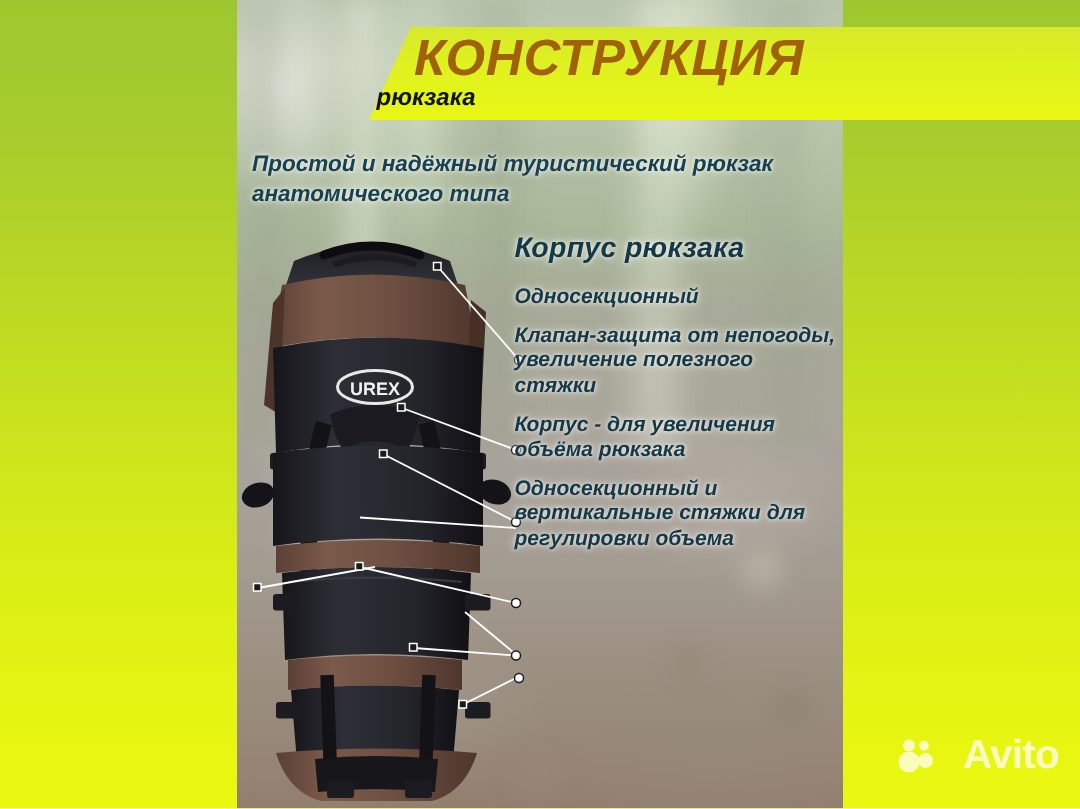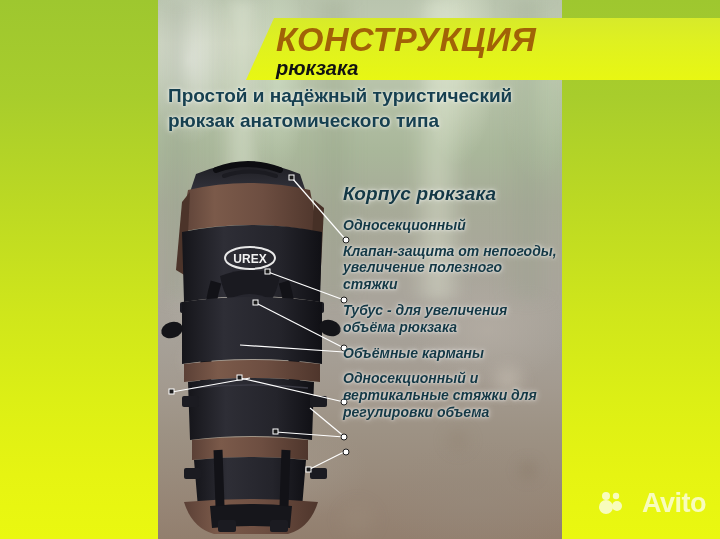--- a/index.html
+++ b/index.html
@@ -84,55 +84,55 @@
     background:linear-gradient(to bottom,#d7ea2a 0%,#dff120 40%,#e8f713 100%);
     clip-path:polygon(28px 0, 100% 0, 100% 100%, 0 100%);
     z-index:5;
   }
   #banner-title{
     position:absolute;left:276px;top:20px;
     font-size:34px;font-weight:bold;font-style:italic;
     letter-spacing:.5px;color:#a16207;z-index:6;white-space:nowrap;
   }
   #banner-sub{
-    position:absolute;left:276px;top:57px;
-    font-size:20px;font-weight:bold;font-style:italic;
+    position:absolute;left:251px;top:57px;
+    font-size:16px;font-weight:bold;font-style:italic;
     color:#121212;z-index:6;white-space:nowrap;
   }
 
   
   #subtitle{
-    position:absolute;left:168px;top:83px;width:360px;
-    font-size:19px;font-weight:bold;
+    position:absolute;left:168px;top:100px;width:360px;
+    font-size:15px;font-weight:bold;font-style:italic;
     line-height:1.33;color:#174050;z-index:6;
     text-shadow:0 0 3px rgba(255,255,255,.75),0 0 6px rgba(255,255,255,.55);
   }
 
   
   #backpack{position:absolute;left:158px;top:150px;width:220px;height:389px;z-index:3;}
 
   
   #annotations{
     position:absolute;left:343px;top:155px;width:215px;z-index:7;
   }
   .ann{
     margin-bottom:9px;
     font-size:14px;font-weight:bold;font-style:italic;
     line-height:1.2;color:#143845;
     text-shadow:0 0 3px rgba(255,255,255,.8),0 0 7px rgba(255,255,255,.6);
   }
-  .ann.heading{font-size:19px;margin-bottom:11px;letter-spacing:.2px;margin-top:28px;}
+  .ann.heading{font-size:19px;margin-bottom:11px;letter-spacing:.2px;}
 
   
   #leaders{position:absolute;left:0;top:0;width:720px;height:539px;z-index:6;pointer-events:none;}
 
   
   #avito{
     position:absolute;right:14px;bottom:22px;z-index:9;
-    display:flex;gap:18px;
+    display:flex;align-items:center;gap:18px;
     opacity:.72;
   }
   #avito-text{
     font-size:27px;font-weight:bold;color:#ffffff;
     letter-spacing:-.5px;line-height:1;
   }
 </style>
 </head>
 <body>
 
@@ -254,22 +254,21 @@
   <div id="banner"></div>
   <div id="banner-title">КОНСТРУКЦИЯ</div>
   <div id="banner-sub">рюкзака</div>
 
   <div id="subtitle">Простой и надёжный туристический рюкзак анатомического типа</div>
 
   <div id="annotations">
     <div class="ann heading">Корпус рюкзака</div>
     <div class="ann">Односекционный</div>
     <div class="ann">Клапан-защита от непогоды, увеличение полезного стяжки</div>
-    <div class="ann">Тубус - для увеличения объёма рюкзака</div>
-    <div class="ann">Объёмные карманы</div>
+    <div class="ann">Корпус - для увеличения объёма рюкзака</div>
     <div class="ann">Односекционный и вертикальные стяжки для регулировки объема</div>
   </div>
 
   <div id="avito">
     <svg width="26" height="26" viewBox="0 0 26 26">
       <circle cx="8" cy="17" r="7" fill="#ffffff"></circle>
       <circle cx="8" cy="6" r="4" fill="#ffffff"></circle>
       <circle cx="18" cy="6" r="3.2" fill="#ffffff"></circle>
       <circle cx="19" cy="16" r="5" fill="#ffffff"></circle>
     </svg>

